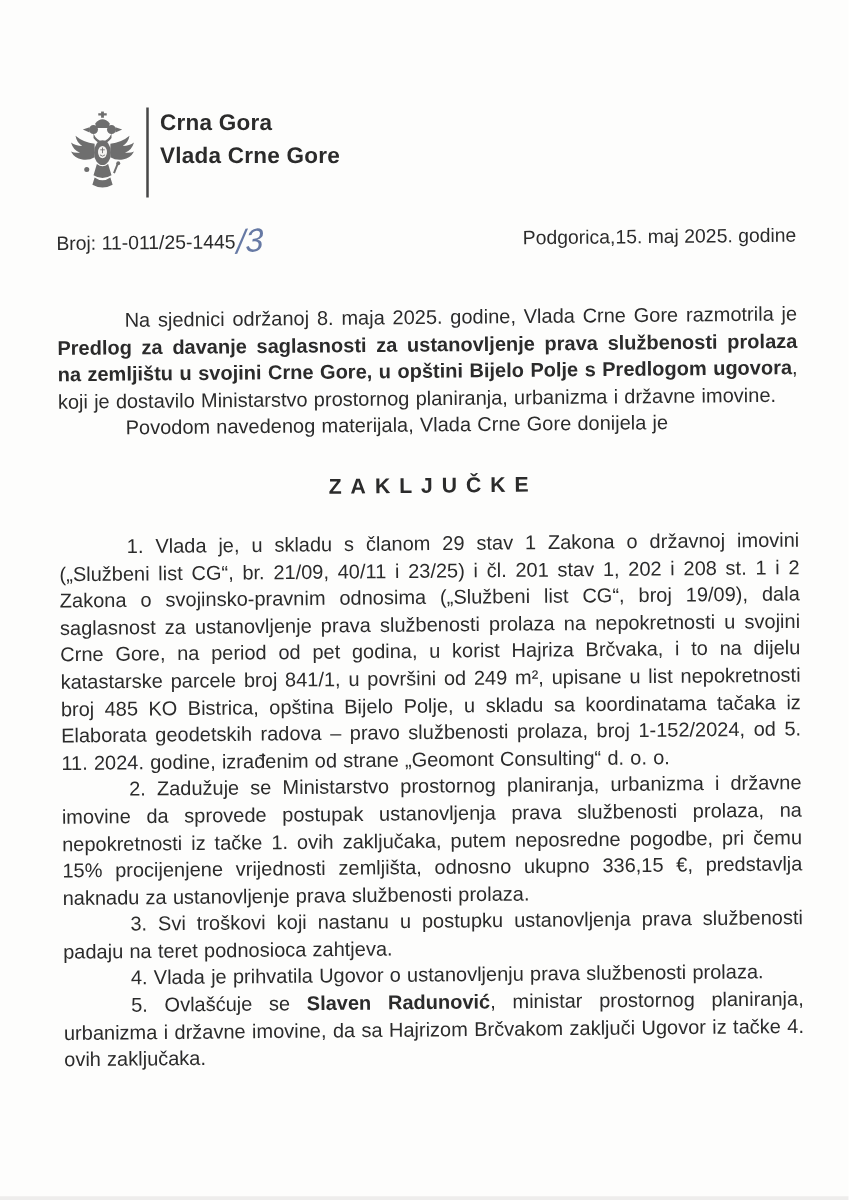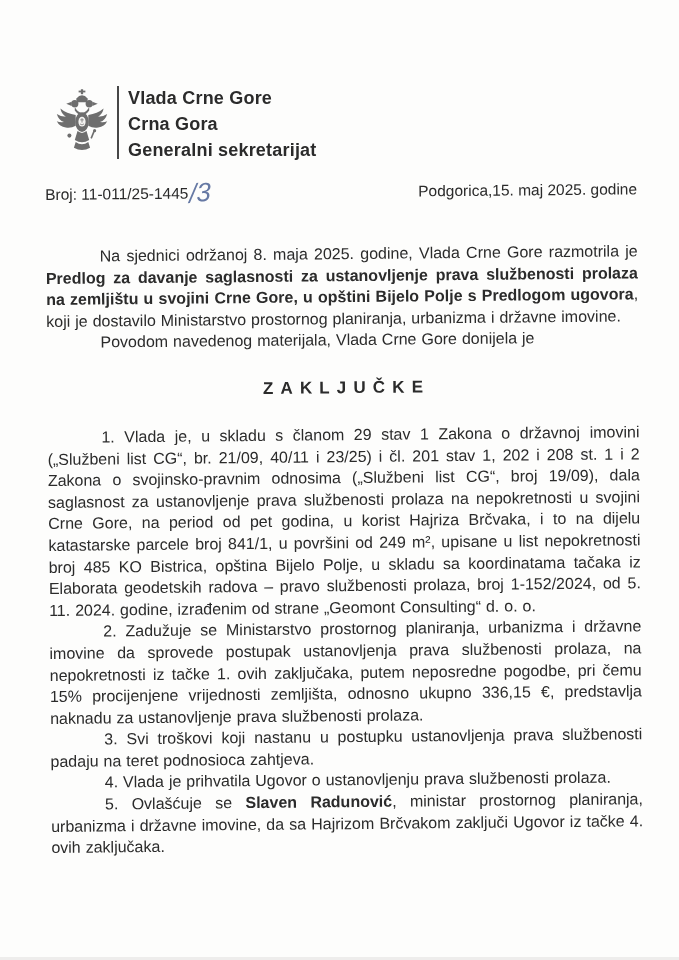--- a/index.html
+++ b/index.html
@@ -88,23 +88,22 @@
 
         <path d="M50 93 Q60 101 70 93 L76 113 Q60 123 44 113 Z"></path>
         <path d="M46 117 Q60 127 74 117 L78 130 Q60 140 42 130 Z"></path>
 
         <ellipse cx="60" cy="72" rx="8" ry="11" fill="#f4f3f1"></ellipse>
         <path d="M56 68 h8 M60 64 v10 M55.5 77 q4.5 4.5 9 0" stroke="currentColor" stroke-width="1.6" fill="none"></path>
       </svg>
     </div>
     <div class="lh-divider"></div>
     <div class="org">
+      <div>Crna Gora</div>
       <div>Vlada Crne Gore</div>
-      <div>Crna Gora</div>
-      <div>Generalni sekretarijat</div>
     </div>
   </header>
 
   <div class="doc-body">
 
     <div class="ref-row">
       <div>
         <span>Broj: 11-011/25-1445</span><span class="handwritten">/3</span>
       </div>
       <div>Podgorica,15. maj 2025. godine</div>

